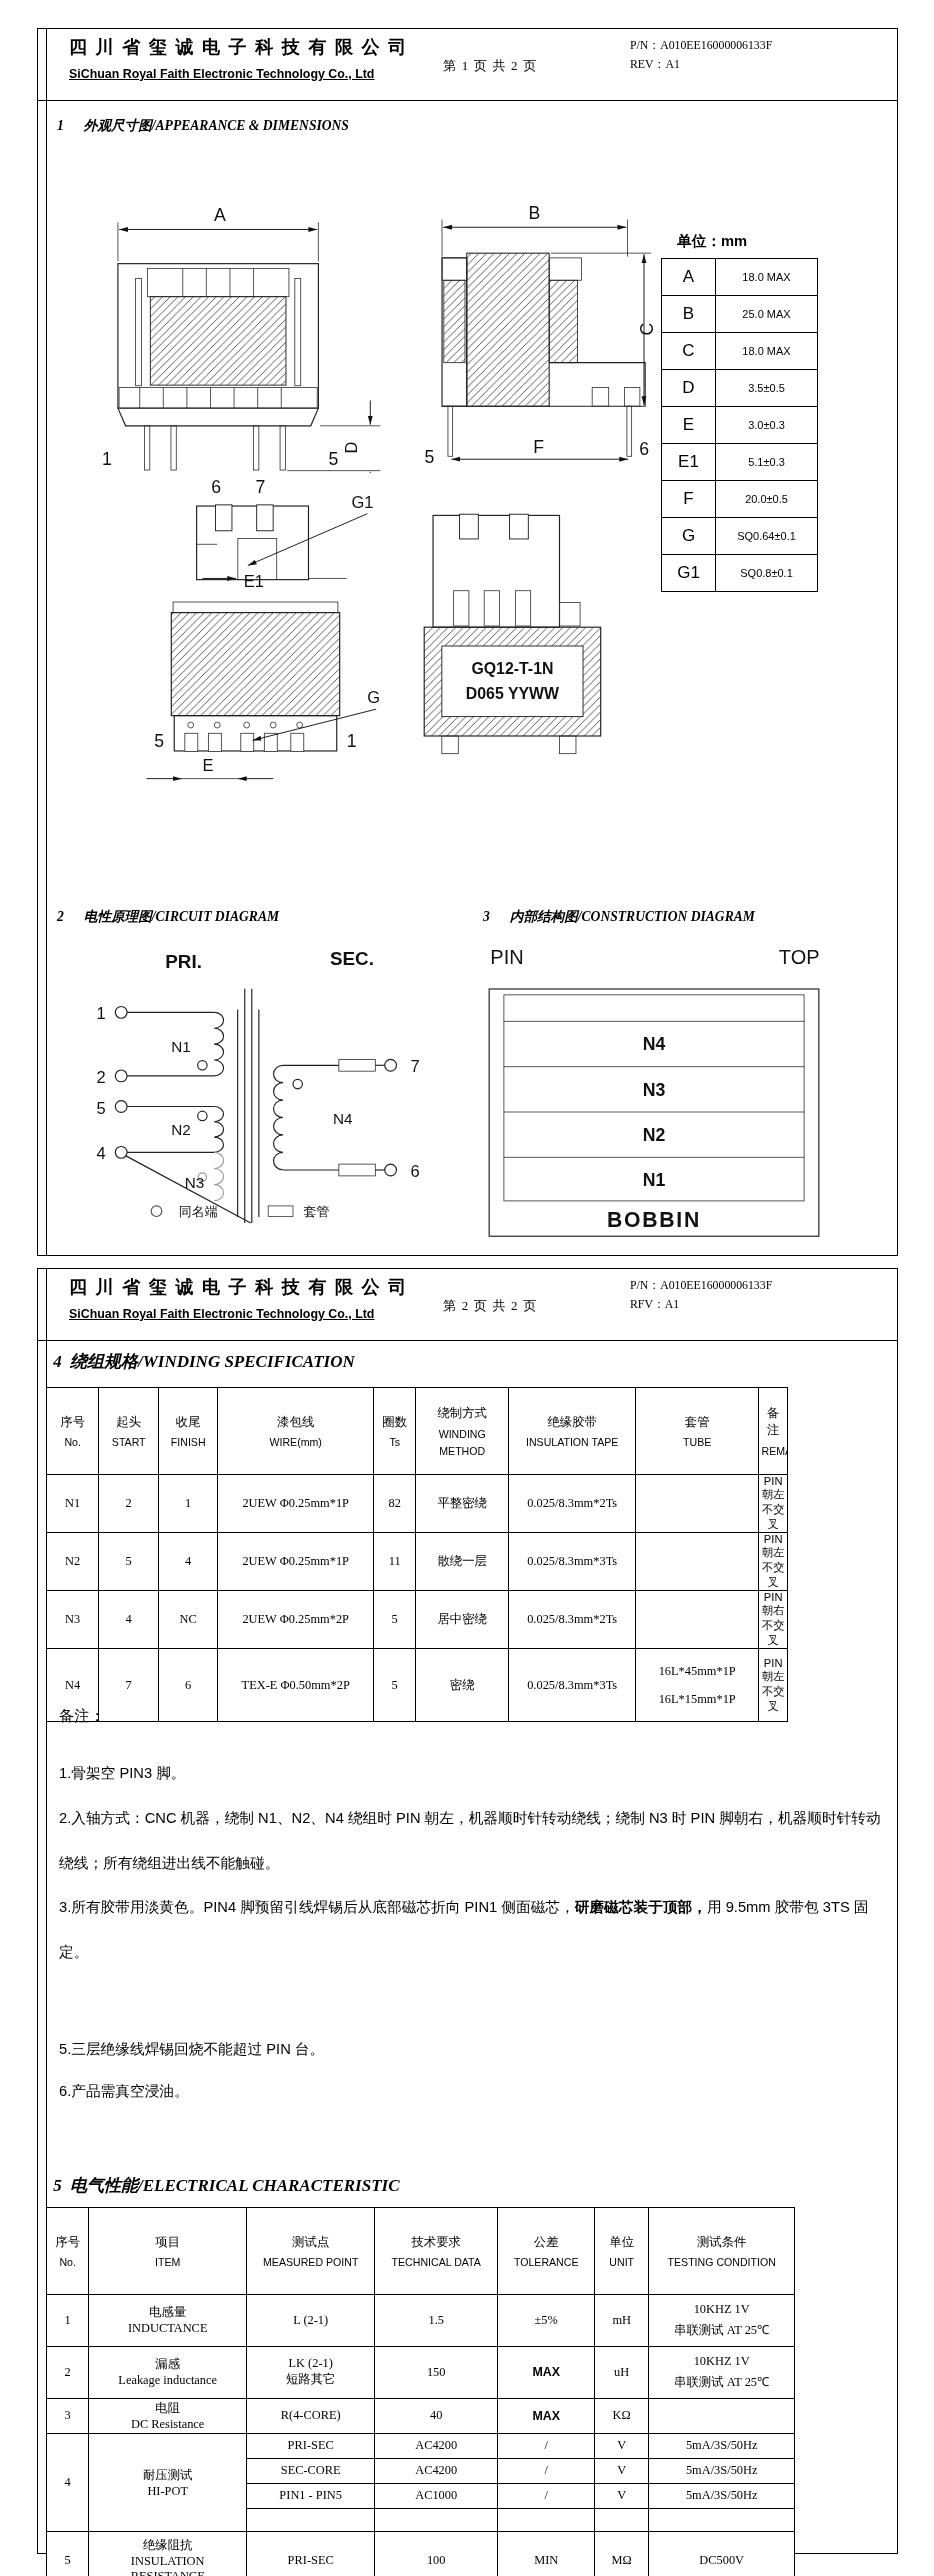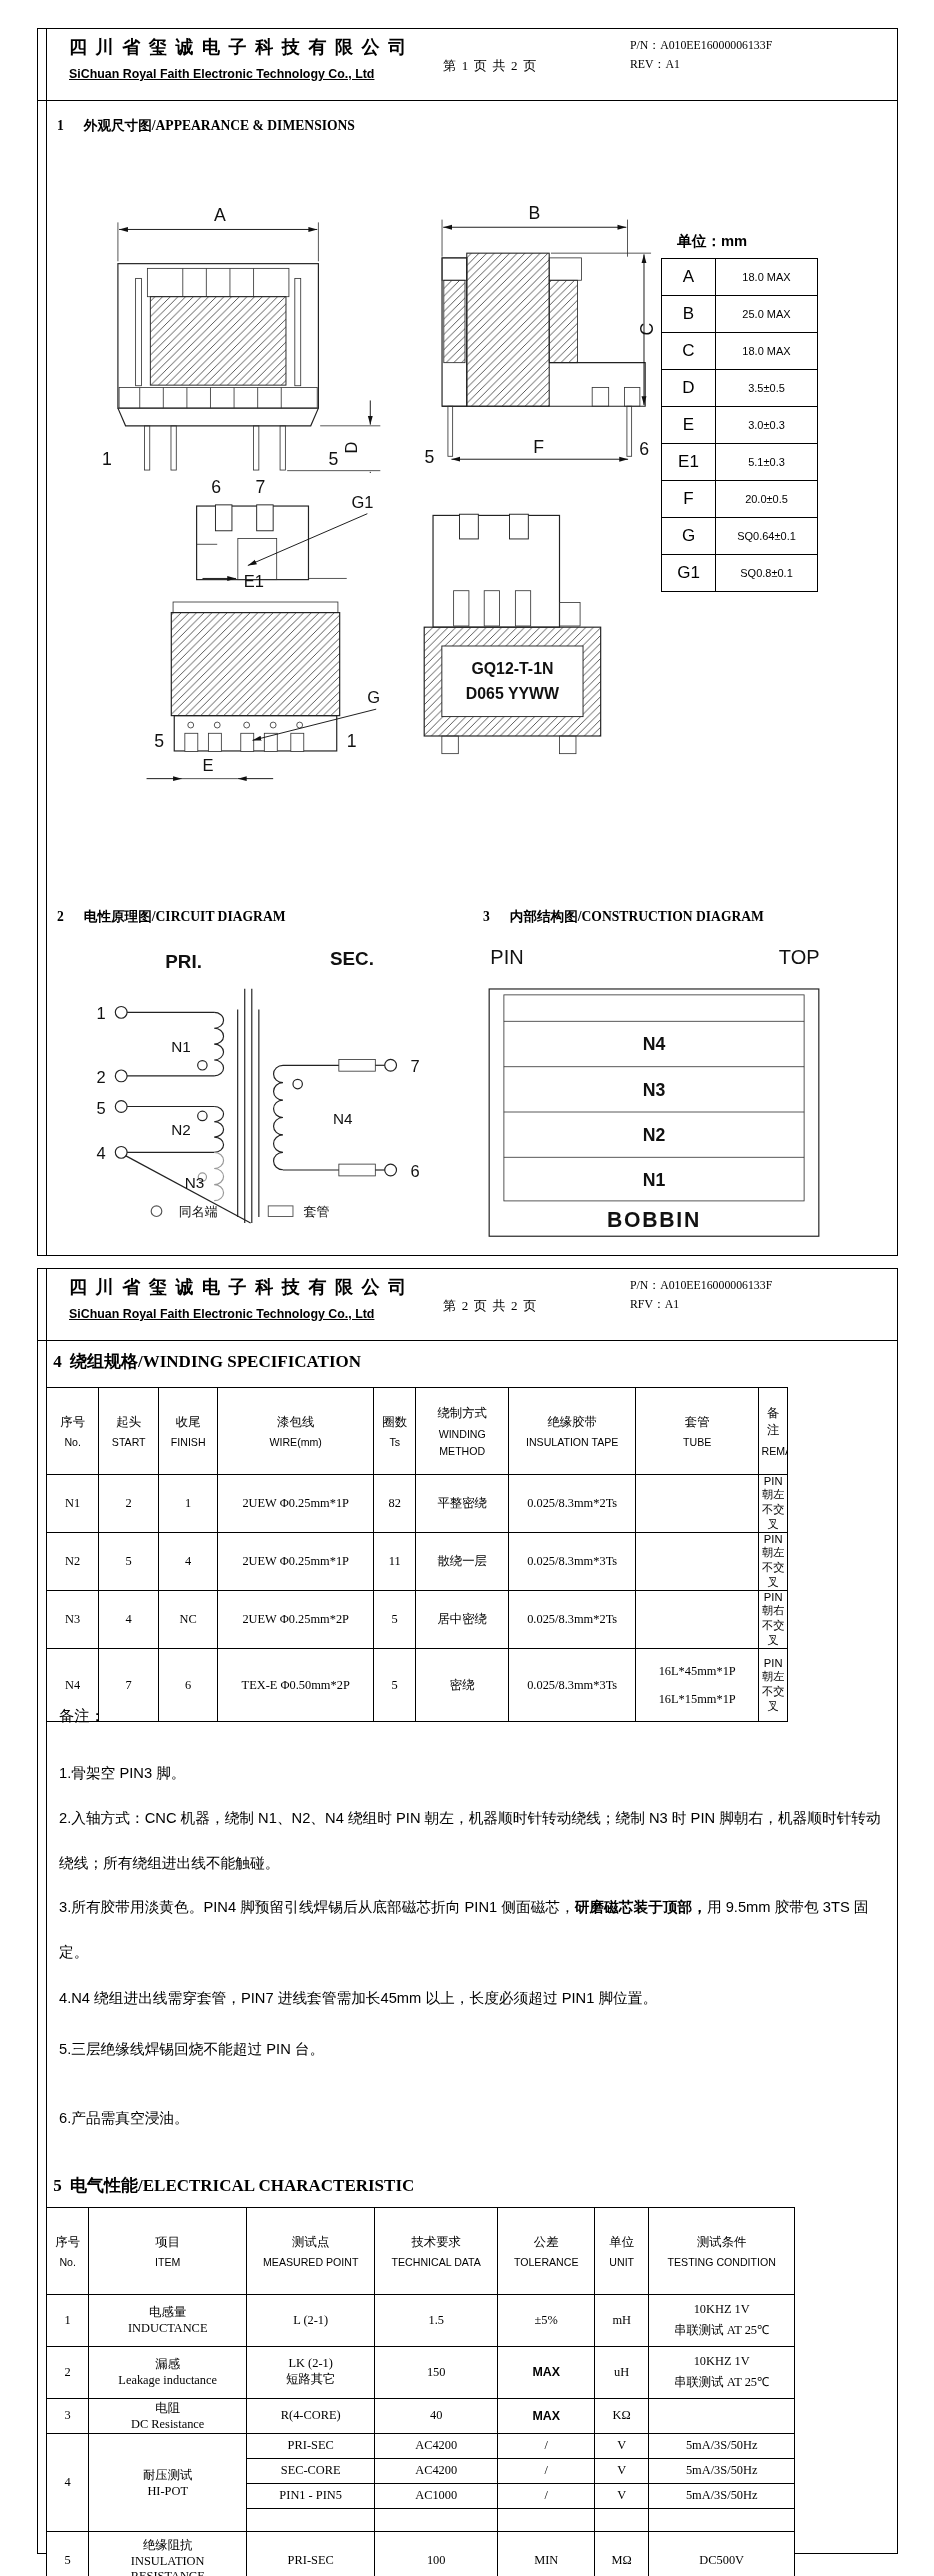--- a/index.html
+++ b/index.html
@@ -10,21 +10,21 @@
   #page2{top:1268px;height:1284px;}
   .innerline{position:absolute;left:8.2px;top:0;bottom:0;width:0;border-left:0.9px solid #000;}
   
   .hdr{position:absolute;top:0;left:0;right:0;height:71px;border-bottom:1.2px solid #000;}
   .co-cn{position:absolute;left:31px;top:5.9px;font-size:18px;font-weight:bold;letter-spacing:1.8px;white-space:nowrap;}
   .co-en{position:absolute;left:31px;top:38px;font-size:12.4px;font-weight:bold;text-decoration:underline;white-space:nowrap;}
   .pginfo{position:absolute;left:405px;top:28px;font-size:13px;font-family:"Liberation Serif",serif;letter-spacing:1.2px;white-space:nowrap;}
   .meta{position:absolute;left:592px;font-size:11.8px;font-family:"Liberation Serif",serif;white-space:nowrap;}
   .pn{top:9.4px;} .rev{top:28px;}
   
-  .sec-title{position:absolute;font-size:13.6px;font-weight:bold;font-family:"Liberation Serif",serif;white-space:nowrap;}
+  .sec-title{position:absolute;font-size:13.6px;font-weight:bold;font-family:"Liberation Serif",serif;white-space:nowrap;font-style:italic;}
   .sec-title .num{display:inline-block;margin-right:20px;}
   .sec-title-lg{font-size:17px;} .sec-title-lg .num{margin-right:8.2px;}
   
   .dim-unit{position:absolute;left:639px;top:203px;font-size:14.7px;font-weight:bold;}
   .dim-table{position:absolute;left:623px;top:229px;border-collapse:collapse;}
   .dim-table td{border:0.9px solid #000;text-align:center;vertical-align:middle;}
   .dimk{width:51px;height:34px;font-size:17px;}
   .dimv{width:99px;font-size:11px;}
   
   svg{position:absolute;}
@@ -474,23 +474,22 @@
           </td>
         <td class="hcn" style="font-size:11.2px">PIN 朝左不交叉</td>
       </tr>
     </tbody>
   </table>
 
   <div class="ntitle" style="top:437px;">备注：</div>
   <div class="note" style="top:482px;">1.骨架空 PIN3 脚。</div>
   <div class="note" style="top:527px;">2.入轴方式：CNC 机器，绕制 N1、N2、N4 绕组时 PIN 朝左，机器顺时针转动绕线；绕制 N3 时 PIN 脚朝右，机器顺时针转动绕线；所有绕组进出线不能触碰。</div>
   <div class="note" style="top:616px;"><span>3.所有胶带用淡黄色。PIN4 脚预留引线焊锡后从底部磁芯折向 PIN1 侧面磁芯，</span><span class="b">研磨磁芯装于顶部，</span><span>用 9.5mm 胶带包 3TS 固定。</span></div>
-  <div class="note" style="top:707px;">4.N4 绕组进出线需穿套管，PIN7 进线套管需加长45mm 以上，长度必须超过 PIN1 脚位置。</div>
   <div class="note" style="top:758px;">5.三层绝缘线焊锡回烧不能超过 PIN 台。</div>
-  <div class="note" style="top:827px;">6.产品需真空浸油。</div>
+  <div class="note" style="top:800px;">6.产品需真空浸油。</div>
 
   <div class="sec-title sec-title-lg" style="left:15.3px;top:905px;">
     <span class="num">5</span><span>电气性能/ELECTRICAL CHARACTERISTIC</span>
   </div>
 
   <table class="etable">
     <colgroup>
         <col style="width:42px">
         <col style="width:158px">
         <col style="width:128px">

